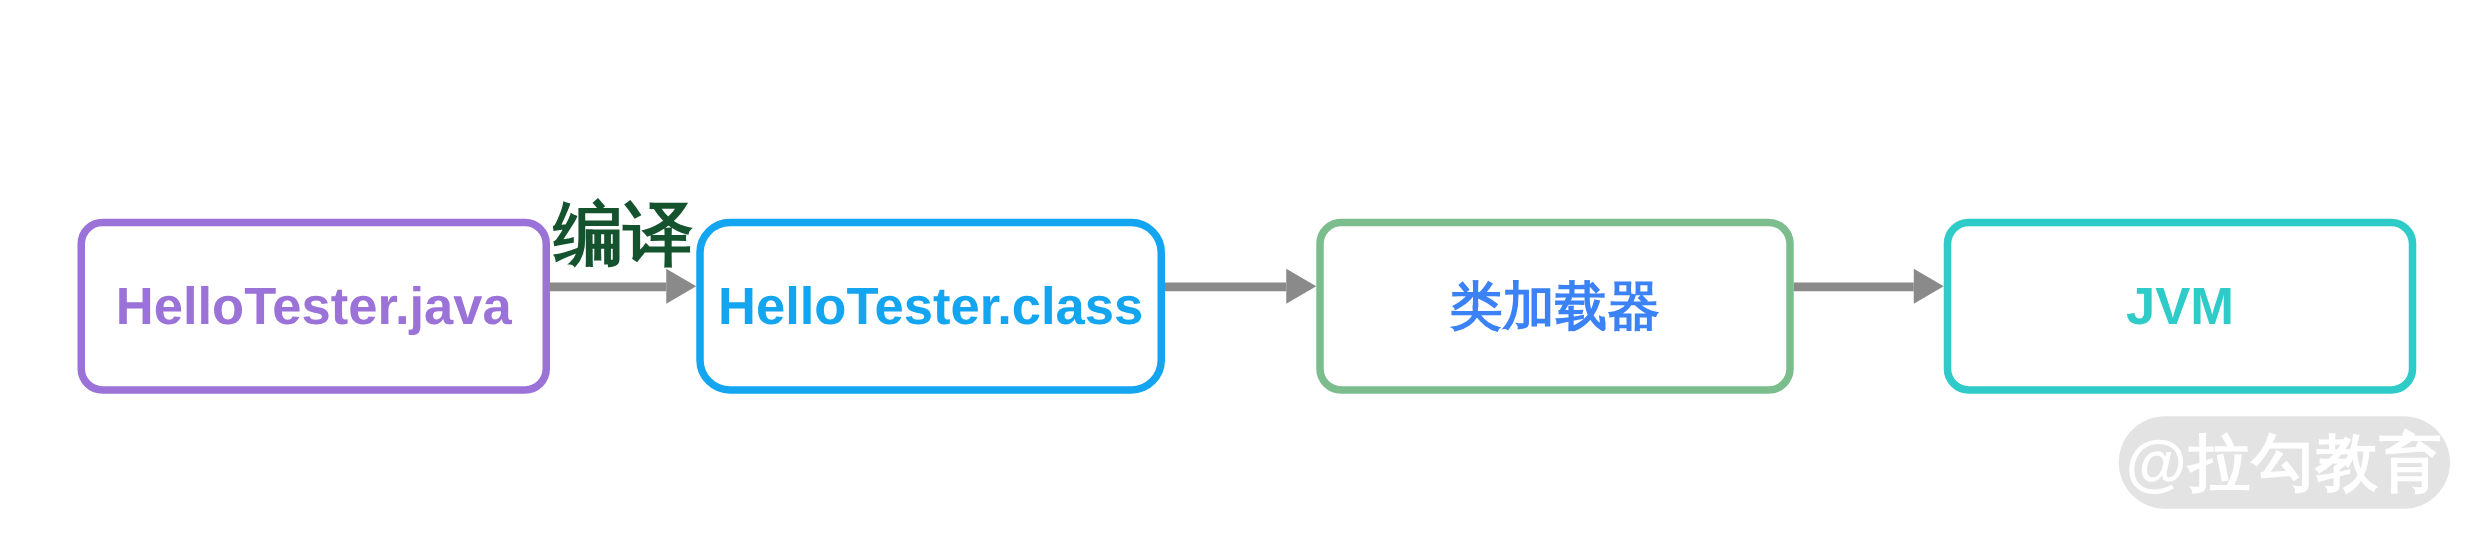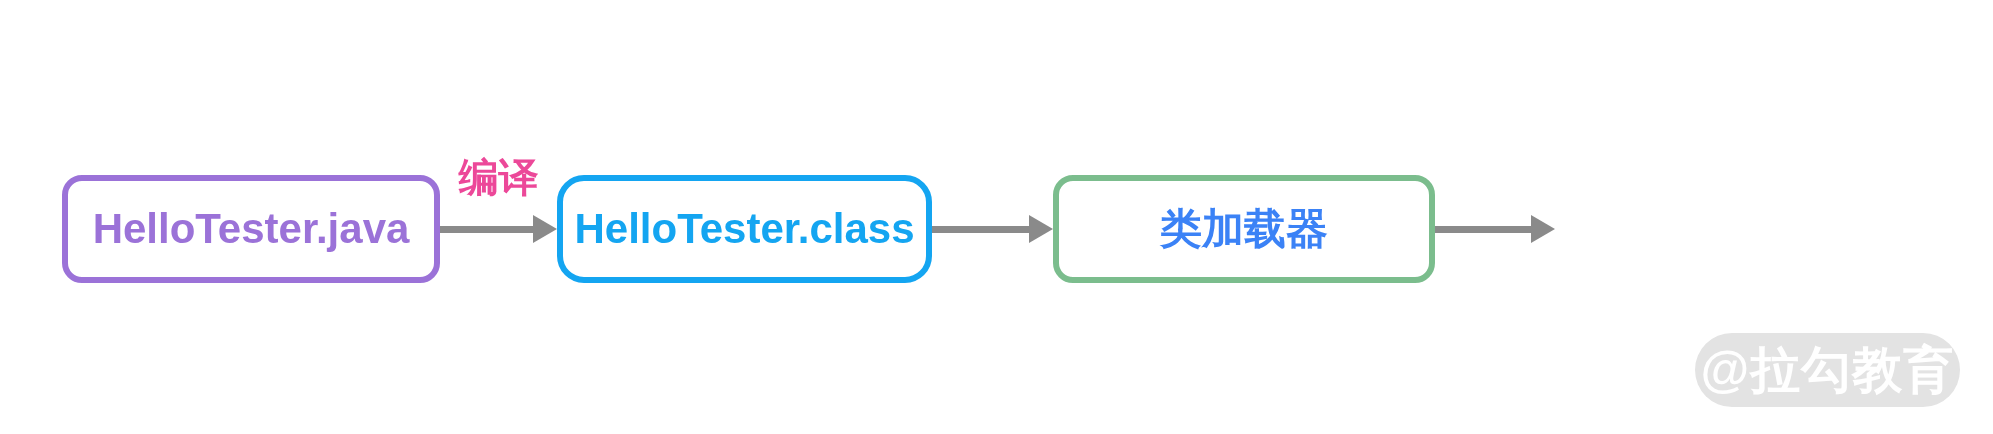--- a/index.html
+++ b/index.html
@@ -11,21 +11,21 @@
     position: relative;
     width: 1993px;
     height: 434px;
     background: #ffffff;
     overflow: hidden;
     font-family: "Liberation Sans", sans-serif;
   }
   .node {
     position: absolute;
     top: 175px;
-    height: 108px;
+    height: 140px;
     box-sizing: border-box;
     border: 6px solid;
     border-radius: 20px;
     background: #ffffff;
     display: flex;
     align-items: center;
     justify-content: center;
     font-size: 42px;
     font-weight: bold;
     white-space: nowrap;
@@ -57,23 +57,23 @@
     border-bottom: 14px solid transparent;
     border-left: 24px solid #8A8A8A;
   }
 
   .edge-label {
     position: absolute;
     left: 438px;
     top: 150px;
     width: 121px;
     text-align: center;
-    font-size: 40px;
+    font-size: 56px;
     font-weight: bold;
-    color: #ec4899;
+    color: #14532d;
     white-space: nowrap;
   }
 
   .watermark {
     position: absolute;
     left: 1695px;
     top: 333px;
     width: 265px;
     height: 74px;
     border-radius: 37px;
@@ -115,18 +115,21 @@
 
   <div class="node node-3">
     <span>类加载器</span>
   </div>
 
   <div class="arrow arrow-3">
     <div class="shaft"></div>
     <div class="head"></div>
   </div>
 
+  <div class="node node-4">
+    <span>JVM</span>
+  </div>
 
   <div class="watermark">
     <span>@拉勾教育</span>
   </div>
 
 </div>
 
 </body></html>

